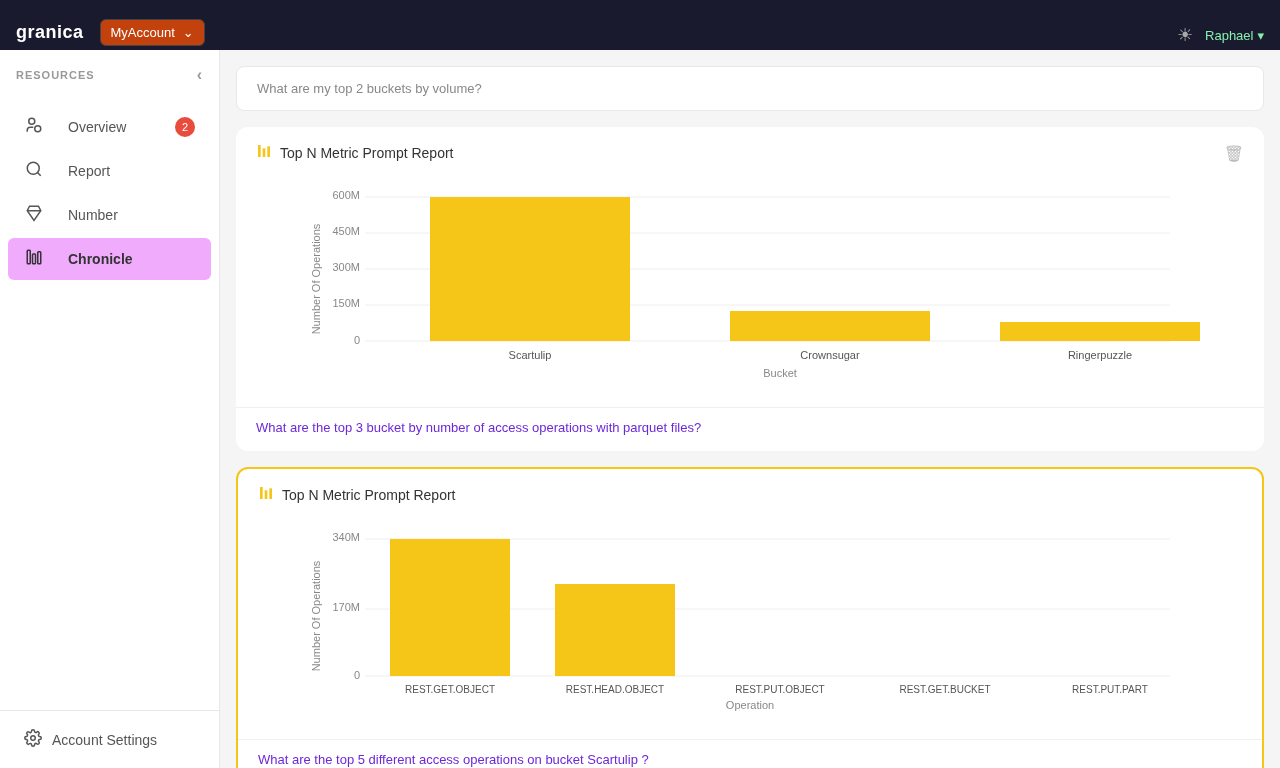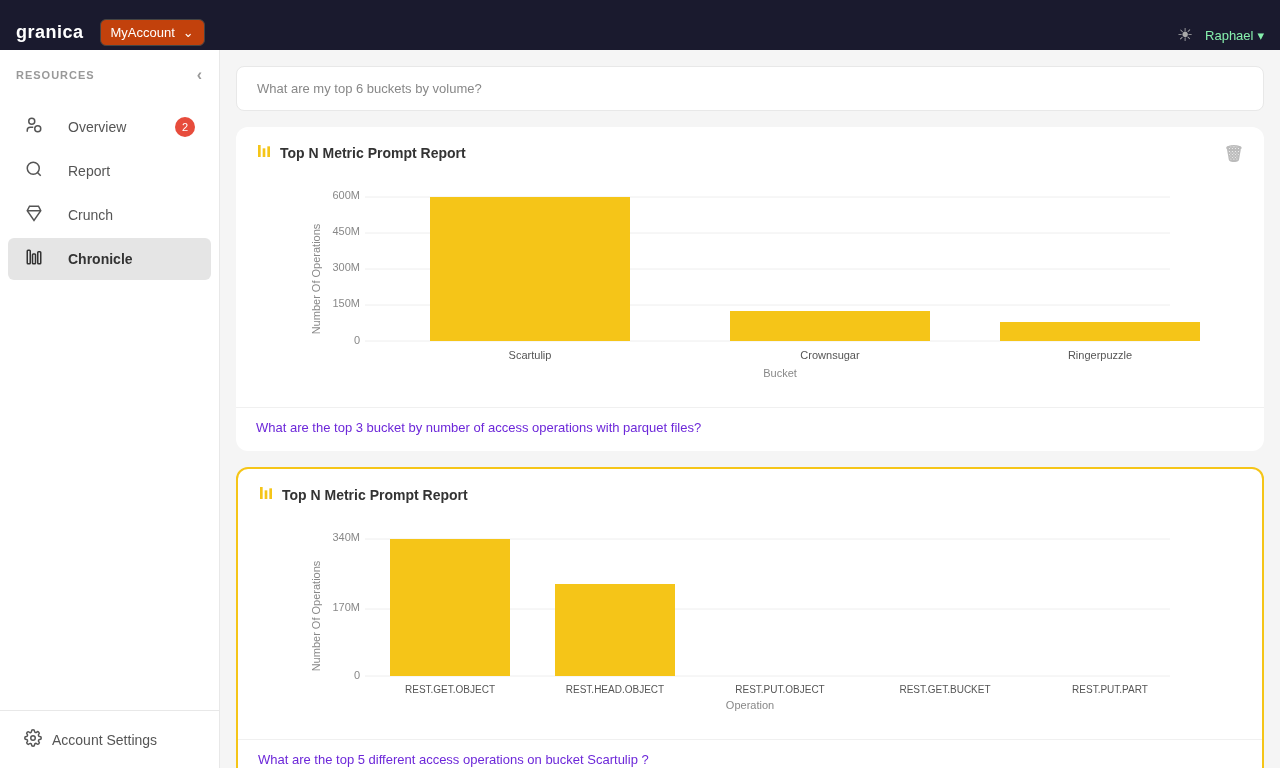--- a/index.html
+++ b/index.html
@@ -33,21 +33,21 @@
       letter-spacing: 1px; text-transform: uppercase;
       display: flex; align-items: center; justify-content: space-between;
     }
     .sidebar-collapse { color: #999; cursor: pointer; font-size: 16px; }
     .sidebar-nav { flex: 1; padding: 4px 0; }
     .sidebar-item {
       display: flex; align-items: center; gap: 24px;
       padding: 10px 16px; cursor: pointer; color: #555; font-size: 14px;
       border-radius: 6px; margin: 2px 8px; position: relative;
     }
-    .sidebar-item.active { background: #e5e5e5; color: #333; font-weight: 600; }
+    .sidebar-item.active { background: #f0abfc; color: #333; font-weight: 600; }
     .sidebar-item .icon { font-size: 16px; width: 20px; text-align: center; }
     .badge {
       background: #e74c3c; color: white; border-radius: 50%; width: 20px; height: 20px;
       font-size: 11px; display: flex; align-items: center; justify-content: center;
       margin-left: auto;
     }
     .sidebar-footer { padding: 8px 8px; border-top: 1px solid #e8e8e8; }
     .sidebar-footer-item {
       display: flex; align-items: center; gap: 10px;
       padding: 10px 16px; cursor: pointer; color: #555; font-size: 14px;
@@ -68,21 +68,21 @@
     }
     .card.highlighted { border: 2px solid #f5c518; }
 
     .question-bar {
       background: white; border-radius: 8px; padding: 14px 20px;
       color: #888; font-size: 13px; margin-bottom: 16px; border: 1px solid #e8e8e8;
     }
 
     .chart-title {
       display: flex; align-items: center; gap: 8px;
-      font-size: 14px; font-weight: 700; color: #333; margin-bottom: 16px;
+      font-size: 14px; font-weight: 400; color: #333; margin-bottom: 16px;
       padding: 16px 20px 0;
     }
     .chart-title-icon { color: #f5c518; font-size: 16px; }
     .chart-delete { margin-left: auto; color: #bbb; cursor: pointer; font-size: 16px; }
 
     .chart-container { padding: 0 20px 16px; }
 
     
     .bar-chart-svg { width: 100%; }
 
@@ -137,21 +137,21 @@
       </span>
       <span>Report</span>
     </div>
     <div class="sidebar-item">
       <span class="icon">
         <svg width="18" height="18" viewBox="0 0 24 24" fill="none" stroke="#555" stroke-width="2">
           <path d="M6 3L3 9l9 13L21 9l-3-6H6z"></path>
             <line x1="3" y1="9" x2="21" y2="9"></line>
         </svg>
       </span>
-      <span>Crunch</span>
+      <span>Number</span>
     </div>
     <div class="sidebar-item active">
       <span class="icon">
         <svg width="18" height="18" viewBox="0 0 24 24" fill="none" stroke="#333" stroke-width="2">
           <rect x="3" y="3" width="4" height="18" rx="1"></rect>
             <rect x="10" y="8" width="4" height="13" rx="1"></rect>
             <rect x="17" y="5" width="4" height="16" rx="1"></rect>
         </svg>
       </span>
       <span>Chronicle</span>
@@ -166,21 +166,21 @@
         </svg>
       </span>
       <span>Account Settings</span>
     </div>
   </div>
 </div>
 
 <div class="main">
 
   <div class="question-bar">
-    <span>What are my top 6 buckets by volume?</span>
+    <span>What are my top 2 buckets by volume?</span>
   </div>
 
   <div class="card">
     <div class="chart-title">
       <span class="chart-title-icon">
         <svg width="16" height="16" viewBox="0 0 24 24" fill="#f5c518">
             <rect x="3" y="3" width="4" height="18"></rect>
             <rect x="10" y="8" width="4" height="13"></rect>
             <rect x="17" y="5" width="4" height="16"></rect>
           </svg>

